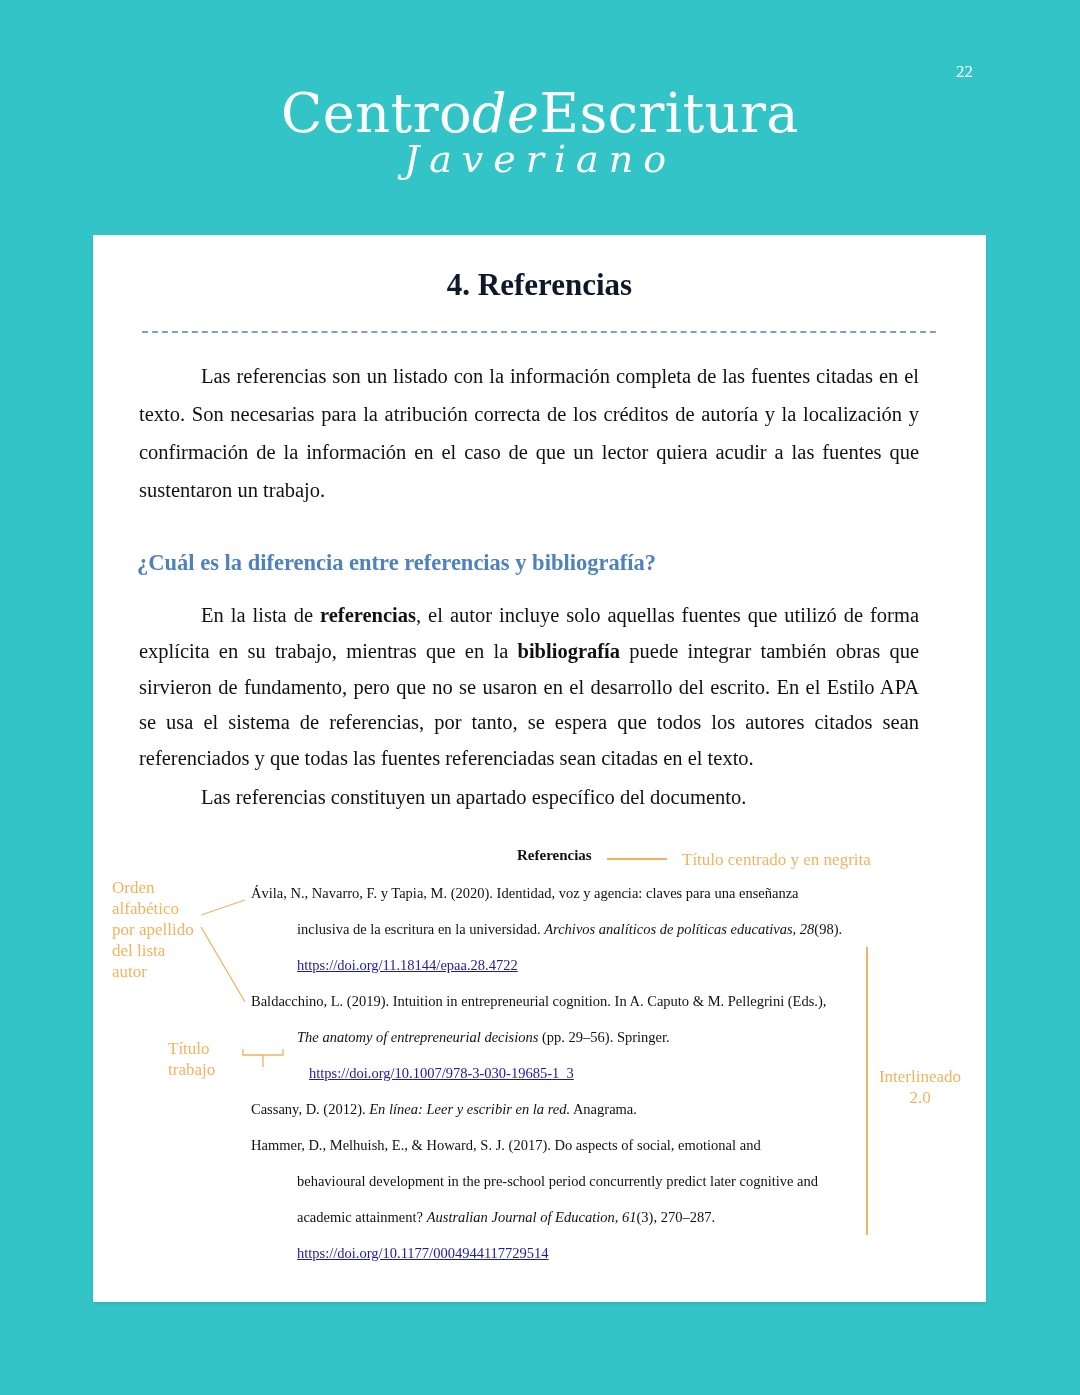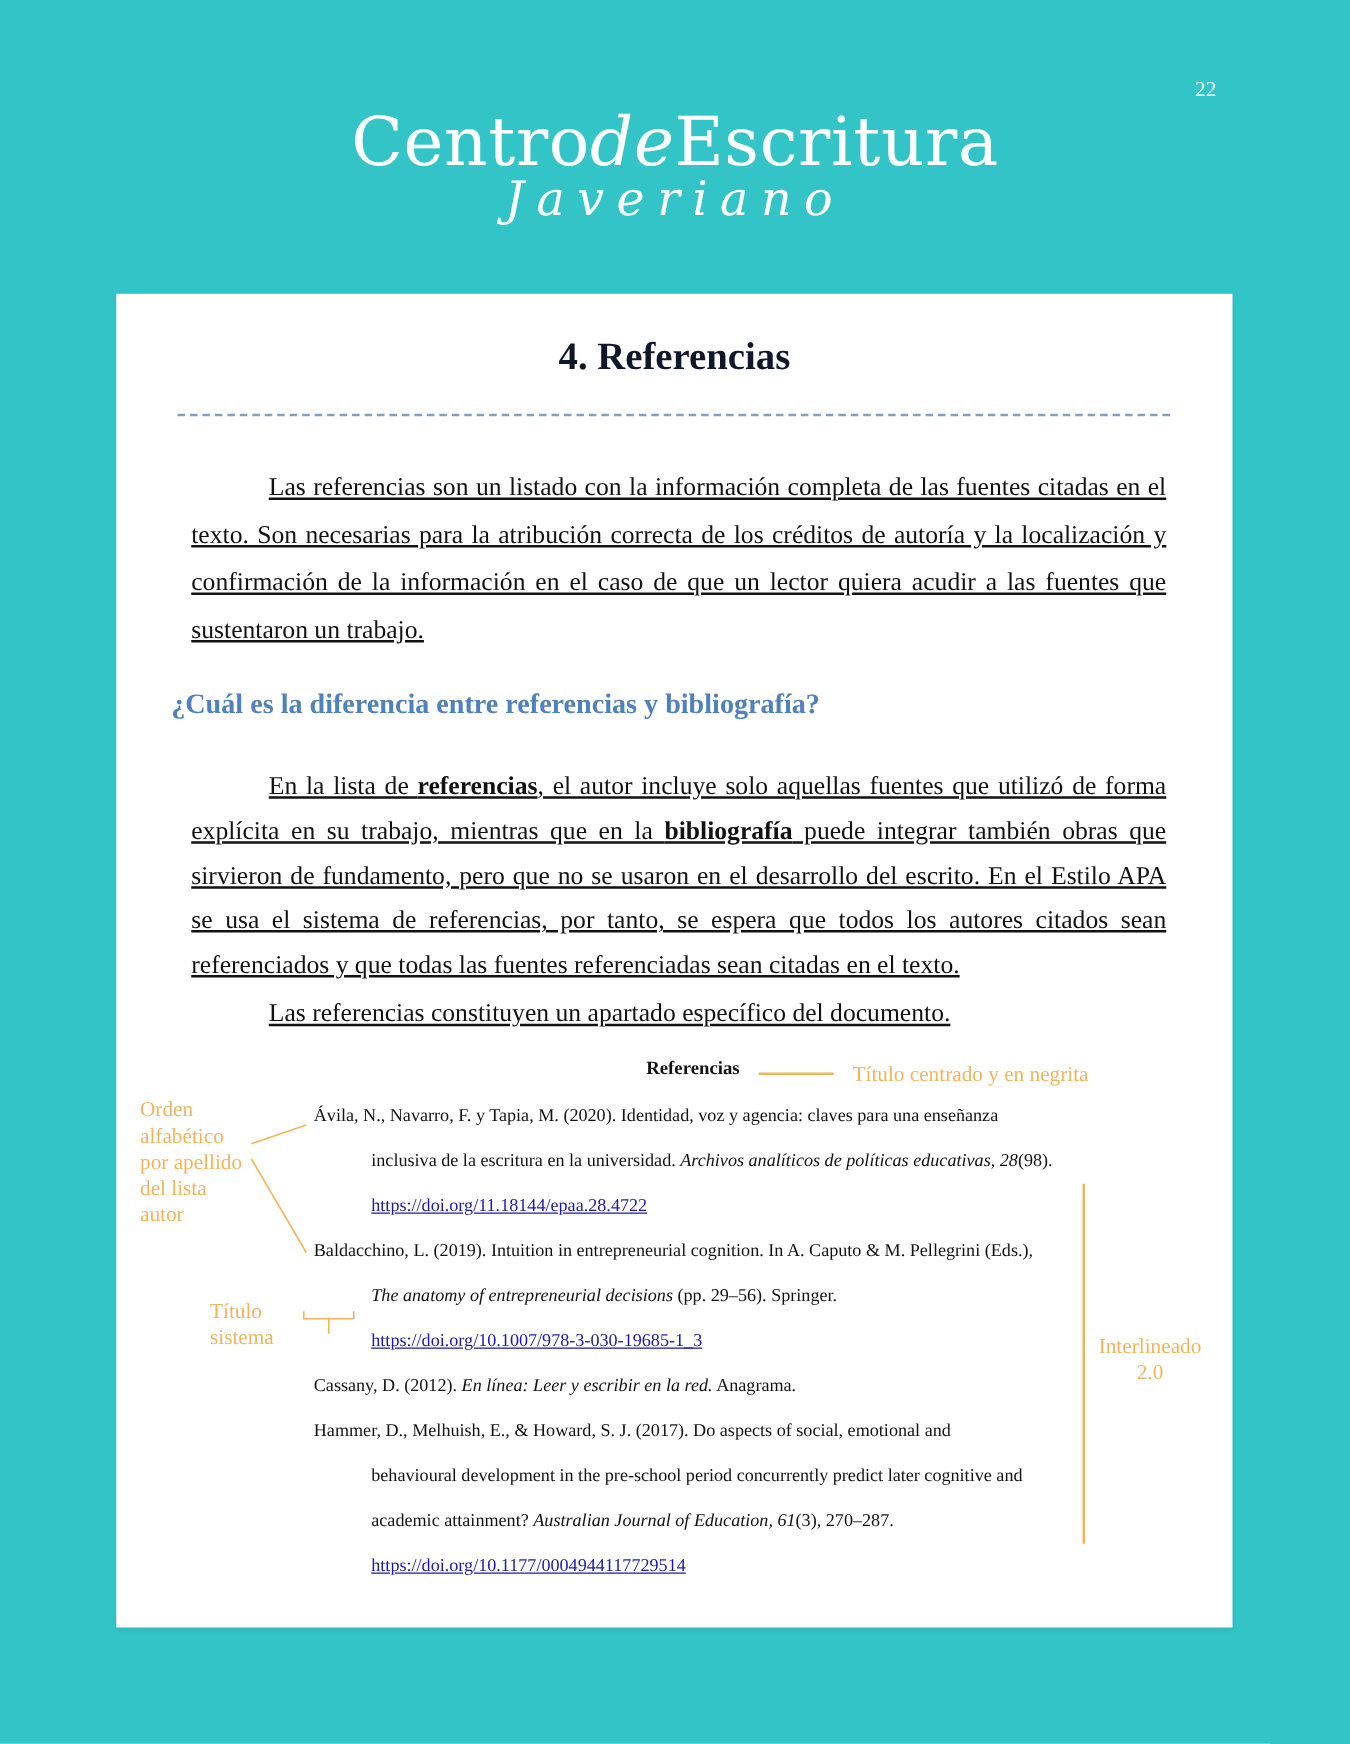--- a/index.html
+++ b/index.html
@@ -19,21 +19,21 @@
   }
   .section-title {
     position:absolute; top:32px; left:0; width:893px; text-align:center;
     color:#0f172a; font-weight:bold; font-size:31px;
   }
   .dash-rule {
     position:absolute; top:96px; left:49px; width:794px; border-top:2px dashed #7f9fca;
   }
   .para {
     position:absolute; left:44px; width:780px; font-size:20.5px; line-height:38px;
-    text-align:justify; margin:16px;text-decoration:underline;
+    text-align:justify; margin:2px;
   }
   .para.p1 { top:120px; text-indent:62px; }
   .subhead {
     position:absolute; top:315px; left:44px; color:#4f81bd; font-weight:bold; font-size:22.5px;
   }
   .para.p2 { top:361px; text-indent:62px; line-height:35.8px; }
   .para.p3 { top:541px; text-indent:62px; }
   .para b { font-weight:bold; }
 
   
@@ -77,21 +77,21 @@
 
   <div class="ref-area">
     <div class="ref-title">Referencias</div>
 
     <div class="ref-line" style="top:649px; left:158px;">Ávila, N., Navarro, F. y Tapia, M. (2020).  Identidad, voz y agencia: claves para una enseñanza</div>
     <div class="ref-line" style="top:685px; left:204px;"><span>inclusiva de la escritura en la universidad. </span><i>Archivos analíticos de políticas educativas, 28</i><span>(98).</span></div>
     <div class="ref-line doi" style="top:721px; left:204px;">https://doi.org/11.18144/epaa.28.4722</div>
 
     <div class="ref-line" style="top:757px; left:158px;">Baldacchino, L. (2019). Intuition in entrepreneurial cognition. In A. Caputo &amp; M. Pellegrini (Eds.),</div>
     <div class="ref-line" style="top:793px; left:204px;"><i>The anatomy of entrepreneurial decisions</i><span> (pp. 29–56). Springer.</span></div>
-    <div class="ref-line doi" style="top:829px; left:204px;">https://doi.org/10.1007/978-3-030-19685-1_3</div>
+    <div class="ref-line doi" style="top:829px; left:216px;">https://doi.org/10.1007/978-3-030-19685-1_3</div>
 
     <div class="ref-line" style="top:865px; left:158px;"><span>Cassany, D. (2012). </span><i>En línea: Leer y escribir en la red.</i><span> Anagrama.</span></div>
 
     <div class="ref-line" style="top:901px; left:158px;">Hammer, D., Melhuish, E., &amp; Howard, S. J. (2017). Do aspects of social, emotional and</div>
     <div class="ref-line" style="top:937px; left:204px;">behavioural development in the pre-school period concurrently predict later cognitive and</div>
     <div class="ref-line" style="top:973px; left:204px;"><span>academic attainment? </span><i>Australian Journal of Education, 61</i><span>(3), 270–287.</span></div>
     <div class="ref-line doi" style="top:1009px; left:204px;">https://doi.org/10.1177/0004944117729514</div>
 
     <div class="annot-line" style="top:623px; left:514px; width:60px; height:1.5px;"></div>
     <div class="note" style="top:614px; left:589px;">Título centrado y en negrita</div>
@@ -103,21 +103,21 @@
       <div>del lista</div>
       <div>autor</div>
     </div>
     <svg style="position:absolute; left:100px; top:660px;" width="60" height="110">
       <line x1="8" y1="20" x2="52" y2="5" stroke="#f0b45e" stroke-width="1.3"></line>
       <line x1="8" y1="32" x2="52" y2="107" stroke="#f0b45e" stroke-width="1.3"></line>
     </svg>
 
     <div class="note" style="top:803px; left:75px;">
       <div>Título</div>
-      <div>sistema</div>
+      <div>trabajo</div>
     </div>
     <svg style="position:absolute; left:148px; top:812px;" width="46" height="22">
       <path d="M2 2 V8 H42 V2 M22 8 V20" fill="none" stroke="#f0b45e" stroke-width="1.3"></path>
     </svg>
 
     <div class="annot-line" style="top:712px; left:773px; width:1.5px; height:288px;"></div>
     <div class="note note-center" style="top:831px; left:780px; width:94px;">
       <div>Interlineado</div>
       <div>2.0</div>
     </div>

